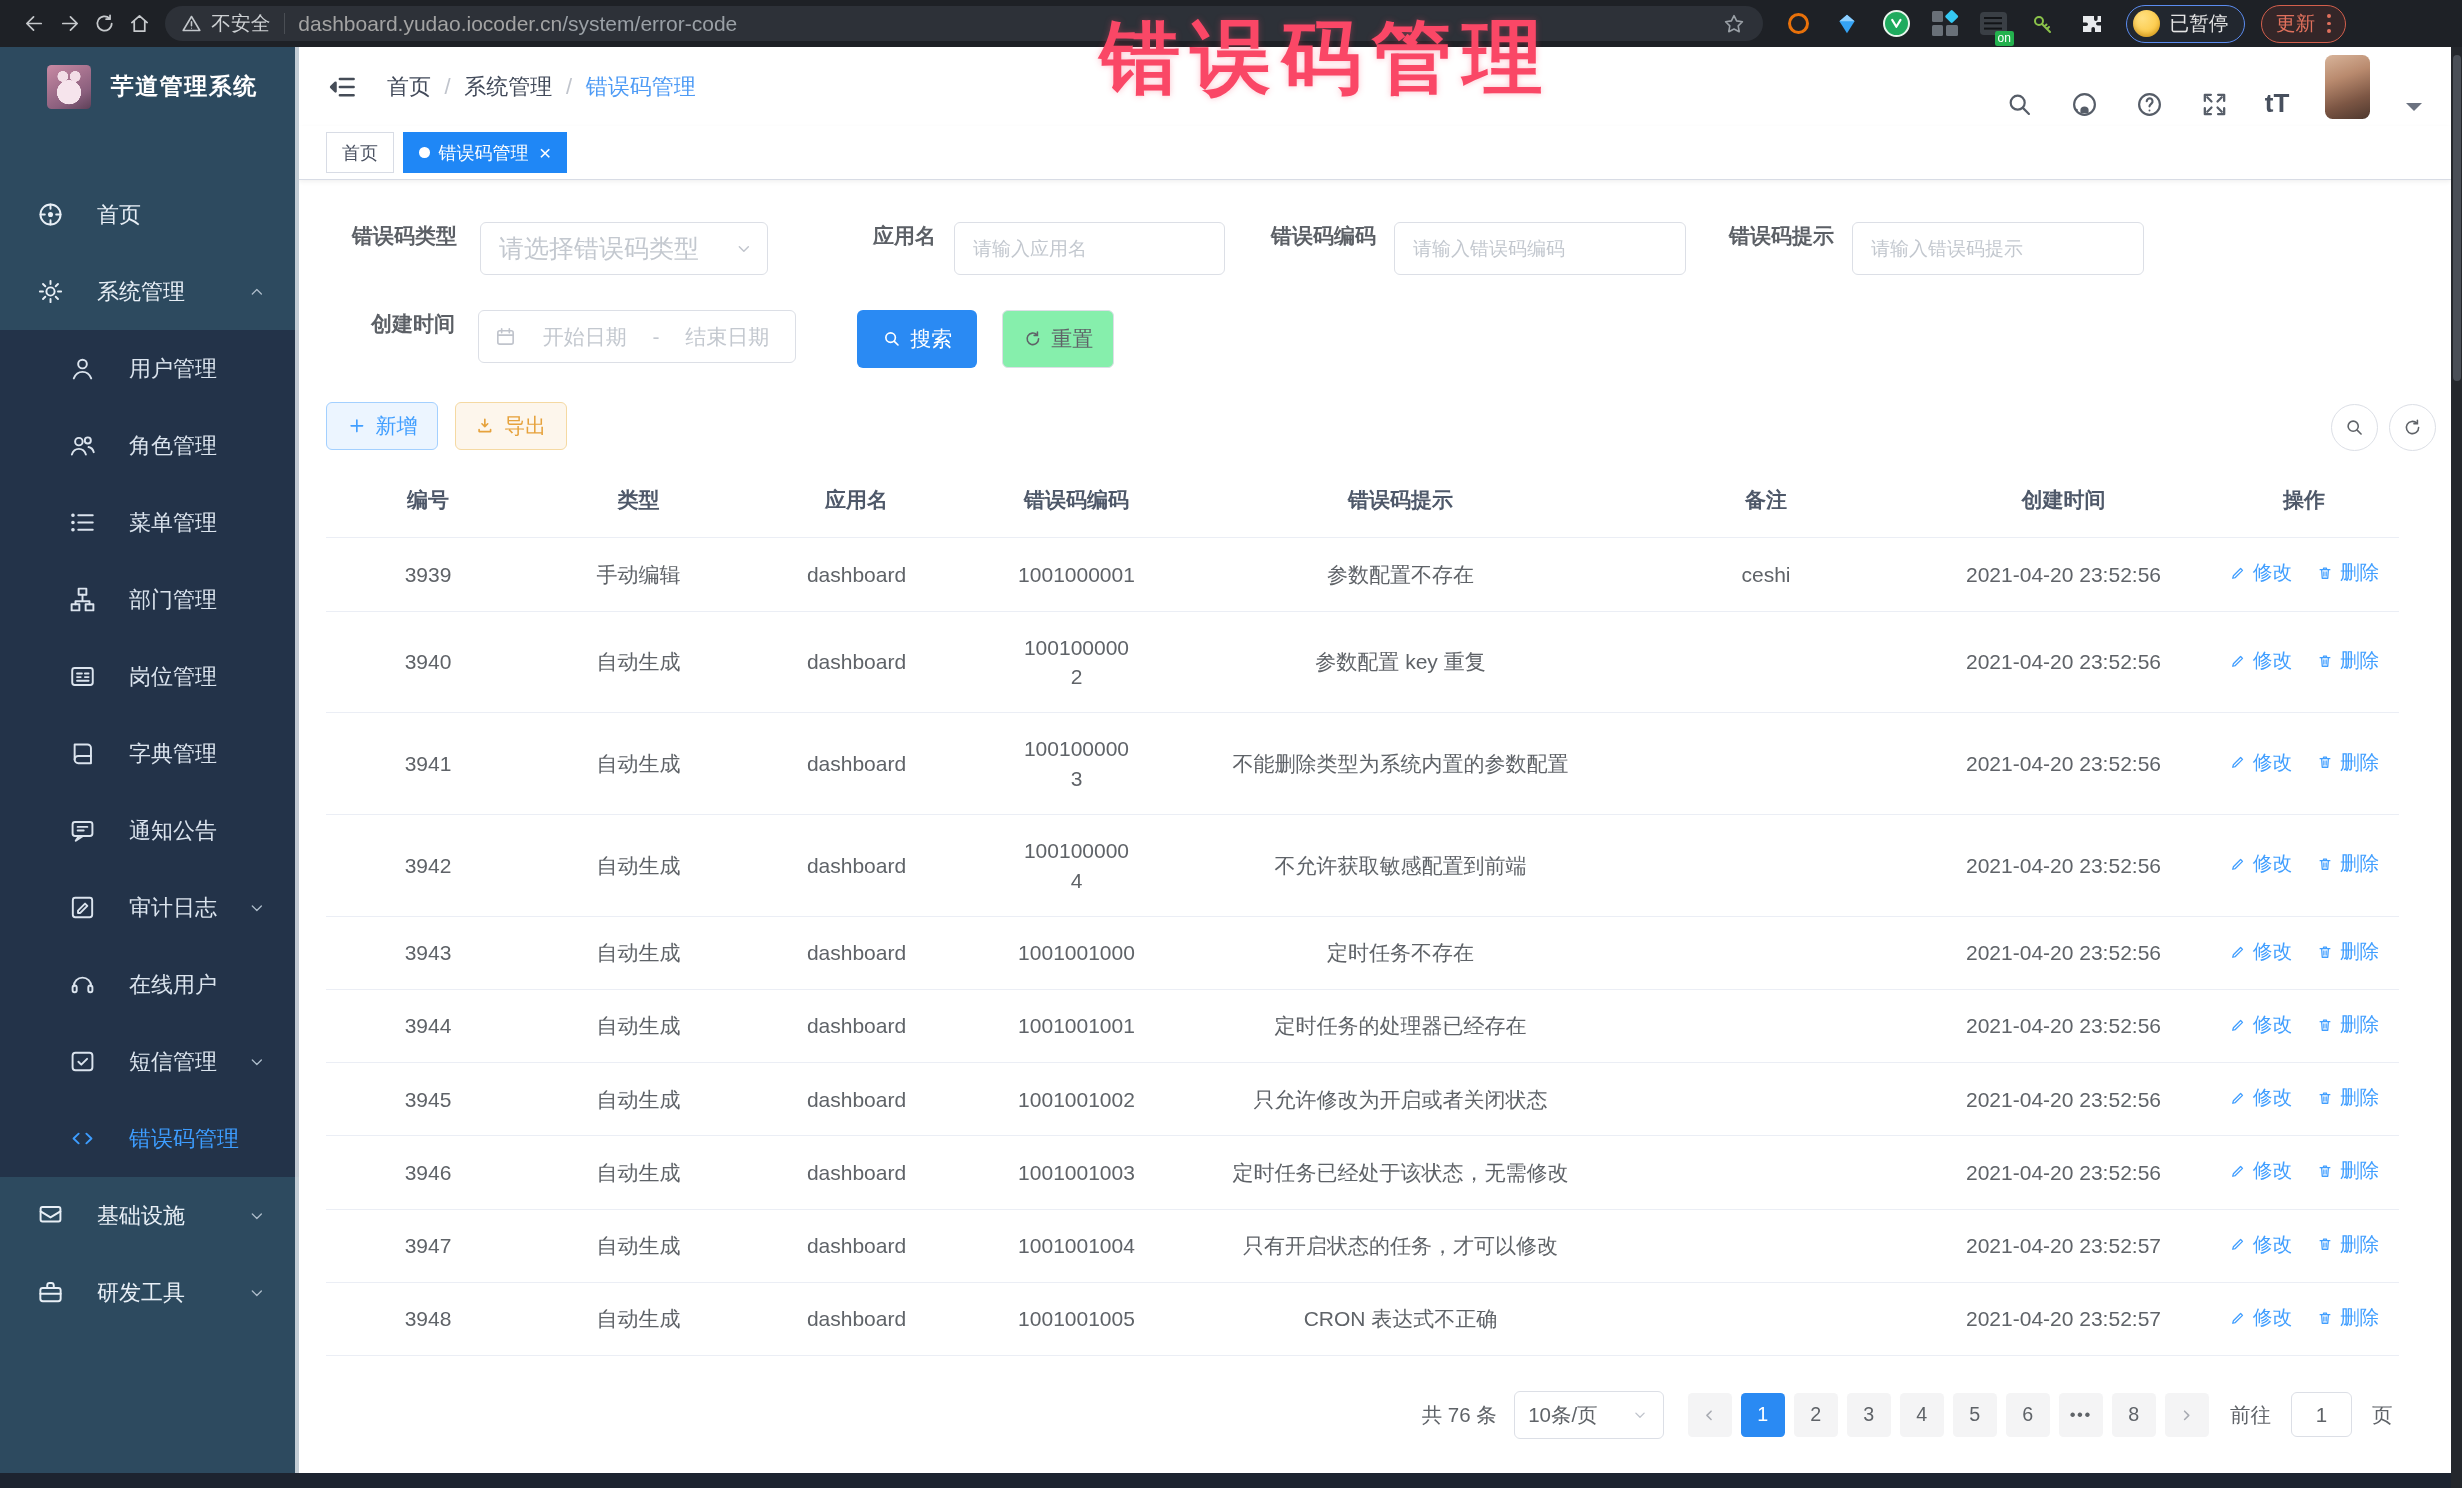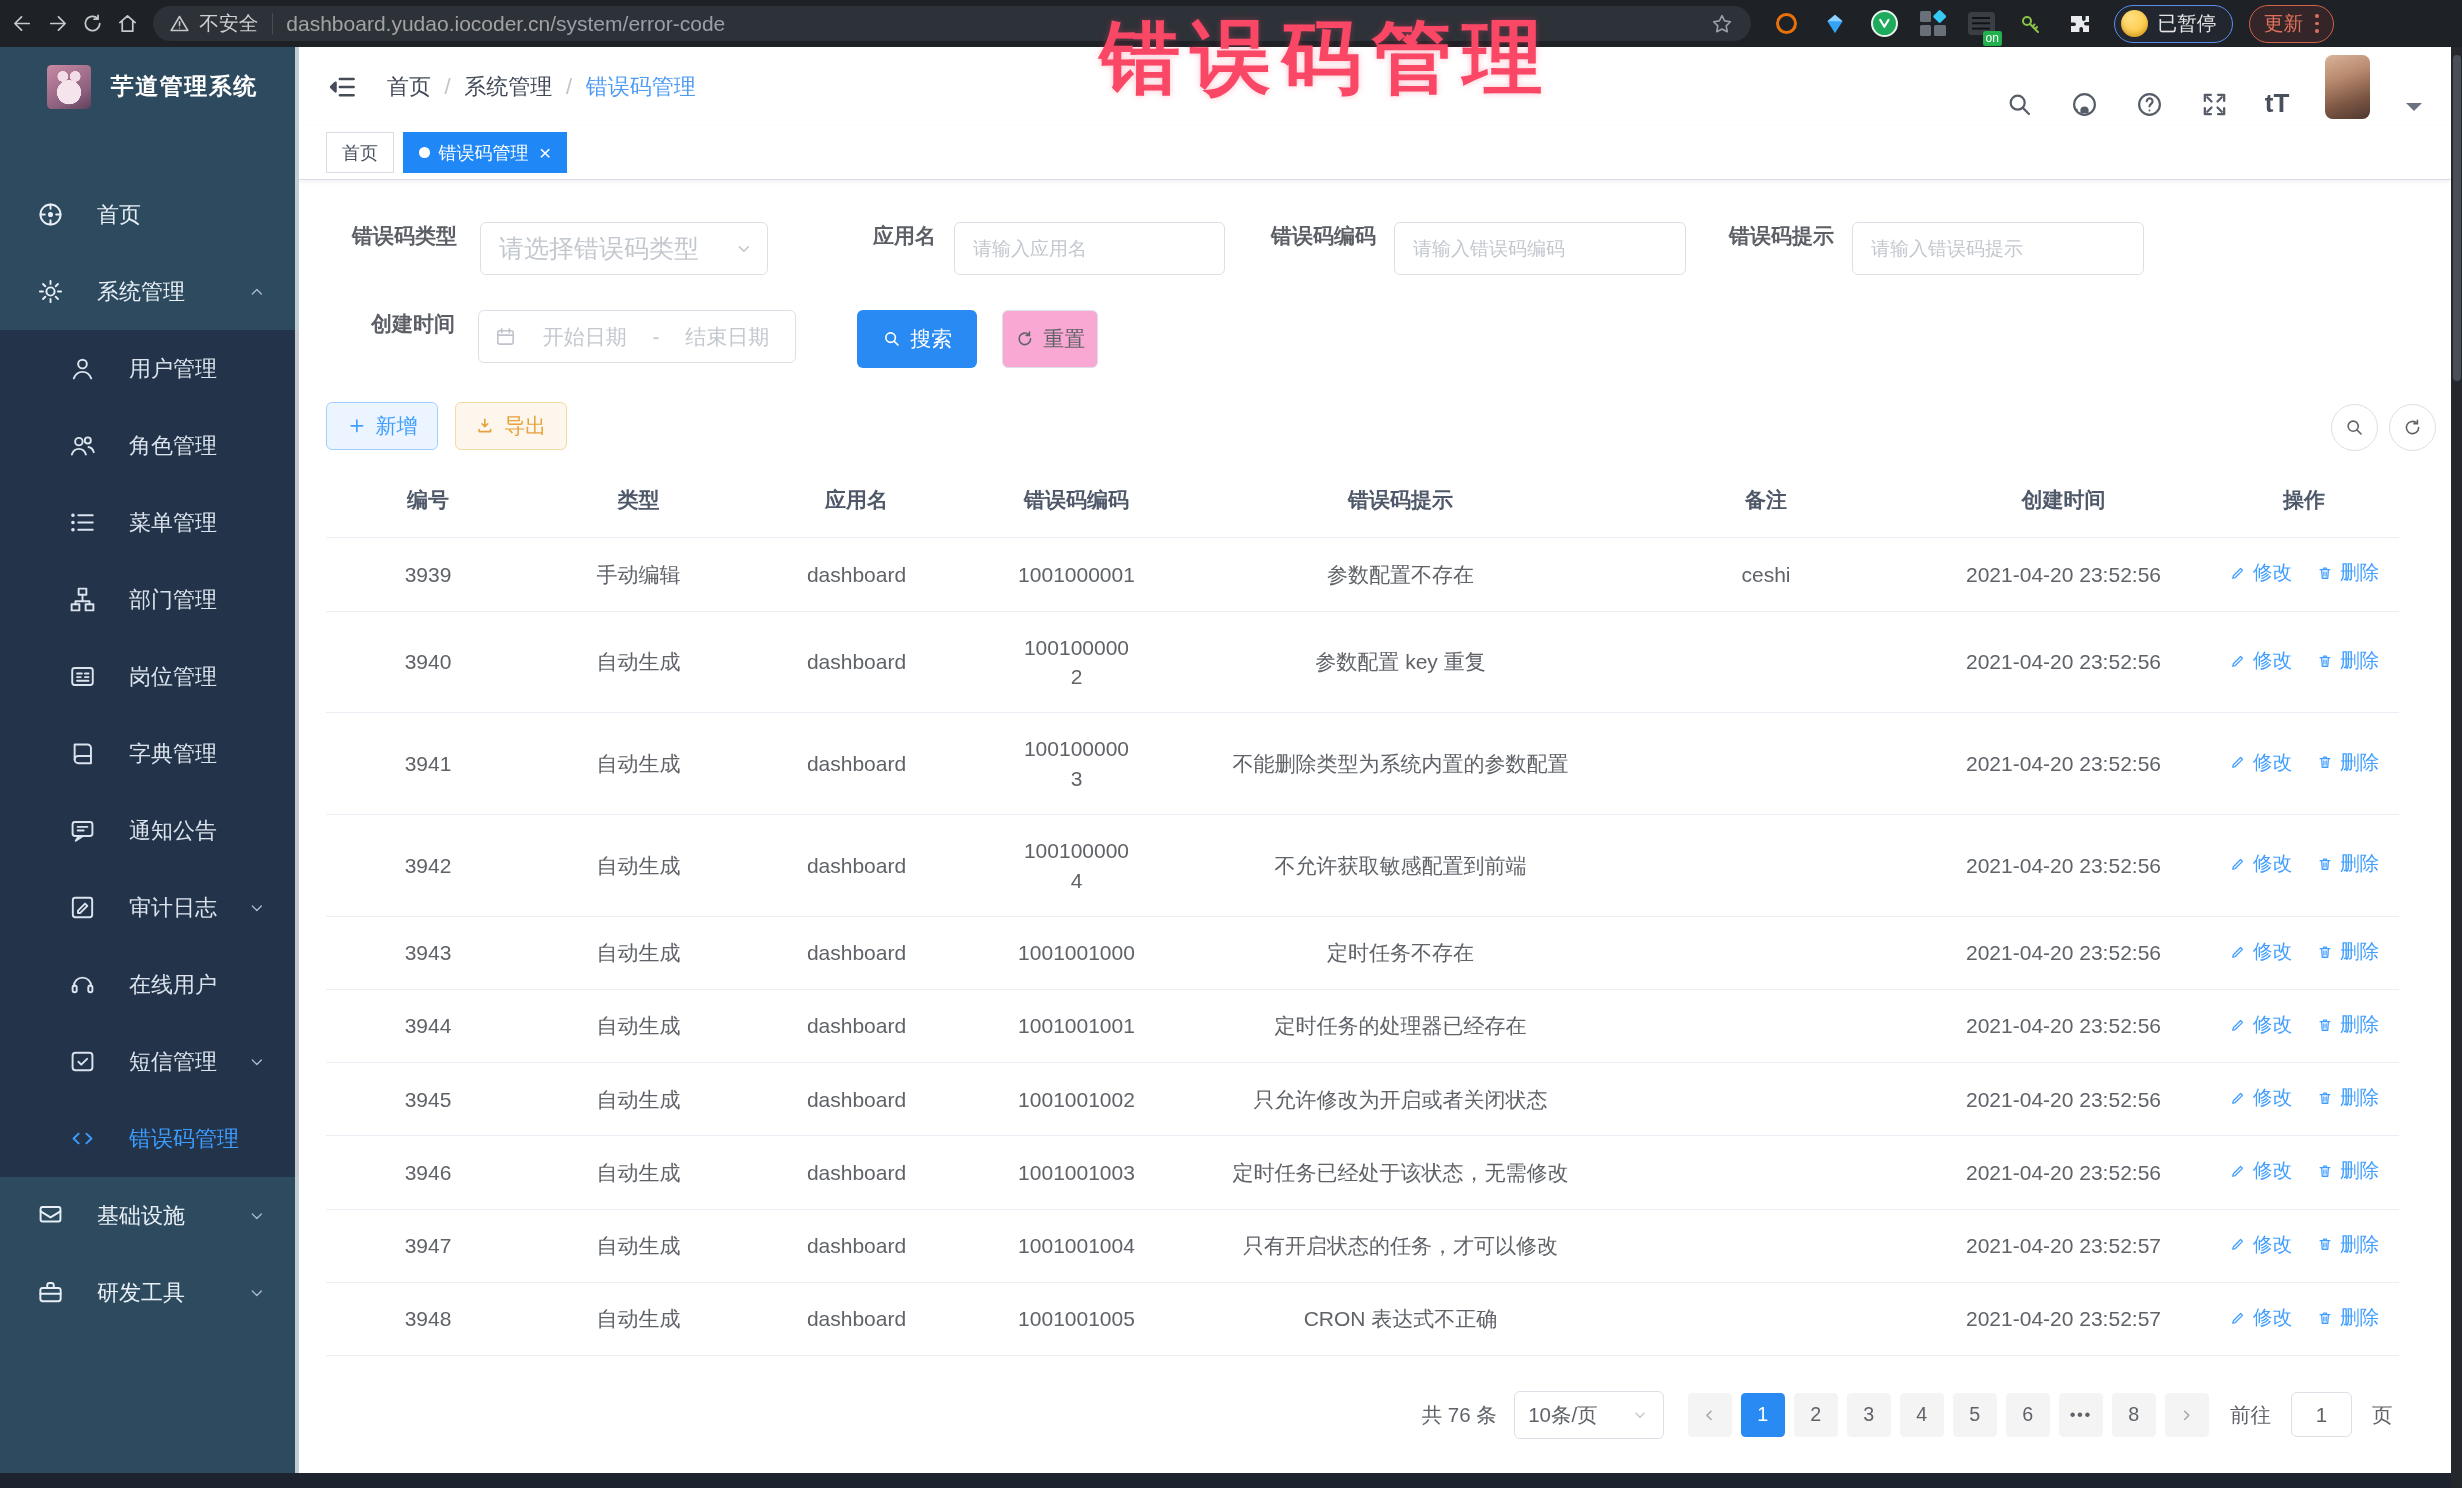--- a/index.html
+++ b/index.html
@@ -1,21 +1,21 @@
 <!DOCTYPE html>
 <html style="font-size:12px"><head>
 <meta charset="utf-8">
 <style>
   html,body{margin:0;padding:0;background:#1e2126;}
   body{width:2462px;height:1488px;position:relative;overflow:hidden;
        font-family:"Liberation Sans","DejaVu Sans",sans-serif;}
   svg{display:block}
   
   .browser-bar{position:absolute;left:0;top:0;right:0;height:47px;background:#1e2126;
-    display:flex;align-items:center;padding:0 5px;z-index:50}
+    display:flex;align-items:center;padding:0 17px;z-index:50}
   .nav-btn{width:35px;height:35px;display:flex;align-items:center;justify-content:center;color:#c6c9cc;flex:0 0 auto}
   .nav-btn svg{width:23px;height:23px}
   .omnibox{width:1565px;height:35px;background:#2d3138;border-radius:17.4px;display:flex;align-items:center;
     padding:0 16.7px;margin-left:7.6px;flex:0 0 auto}
   .sec-ic{color:#c3c7cb;margin-right:9px}
   .sec-label{color:#cdd0d3;font-size:19.7px}
   .omni-div{width:0.8px;height:21px;background:#4a4e54;margin:0 13.6px}
   .url{font-size:21px;white-space:nowrap}
   .url .host{color:#a3a3a3}
   .url .path{color:#9aa0a6}
@@ -95,21 +95,21 @@
   .sel-ph{color:#c3c8cf;font-size:25px;padding-left:18px;flex:1;white-space:nowrap}
   .sel-caret{color:#c0c4cc;margin-right:13.6px}
   .sel-caret svg{width:19.7px;height:19.7px}
   .cal-ic{color:#c0c4cc;margin-left:15px}
   .cal-ic svg{width:23px;height:23px}
   .date-ph{color:#c3c8cf;font-size:21px;text-align:center}
   .btn{display:flex;align-items:center;justify-content:center;gap:9px;border-radius:6px;cursor:pointer;
     font-size:21px;box-sizing:border-box;border:none}
   .btn svg{width:19.7px;height:19.7px}
   #search-btn{position:absolute;left:558px;top:88px;width:120px;height:58px;background:#2a8af3;color:#fff}
-  #reset-btn{position:absolute;left:703px;top:88px;width:96px;height:58px;background:#f9a8d4;
+  #reset-btn{position:absolute;left:703px;top:88px;width:112px;height:58px;background:#86efac;
     border:0.8px solid #dcdfe6;color:#5f6368}
   
   .toolbar{position:relative;height:48px;margin:6px 0 19.7px 27px;display:flex;gap:16.7px}
   .btn-add{height:48px;padding:0 19.7px;background:#ecf5ff;border:0.8px solid #a3d0ff;color:#409eff}
   .btn-export{height:48px;padding:0 19.7px;background:#fdf6ec;border:0.8px solid #f5d9a2;color:#e6a23c}
   .circle-btn{position:absolute;top:1.5px;width:47px;height:47px;border-radius:50%;border:0.8px solid #dcdfe6;
     display:flex;align-items:center;justify-content:center;color:#5f6368;background:#fff;cursor:pointer;box-sizing:border-box}
   .circle-btn svg{width:21px;height:21px}
   #circ-search{right:73px}
   #circ-refresh{right:15px}

